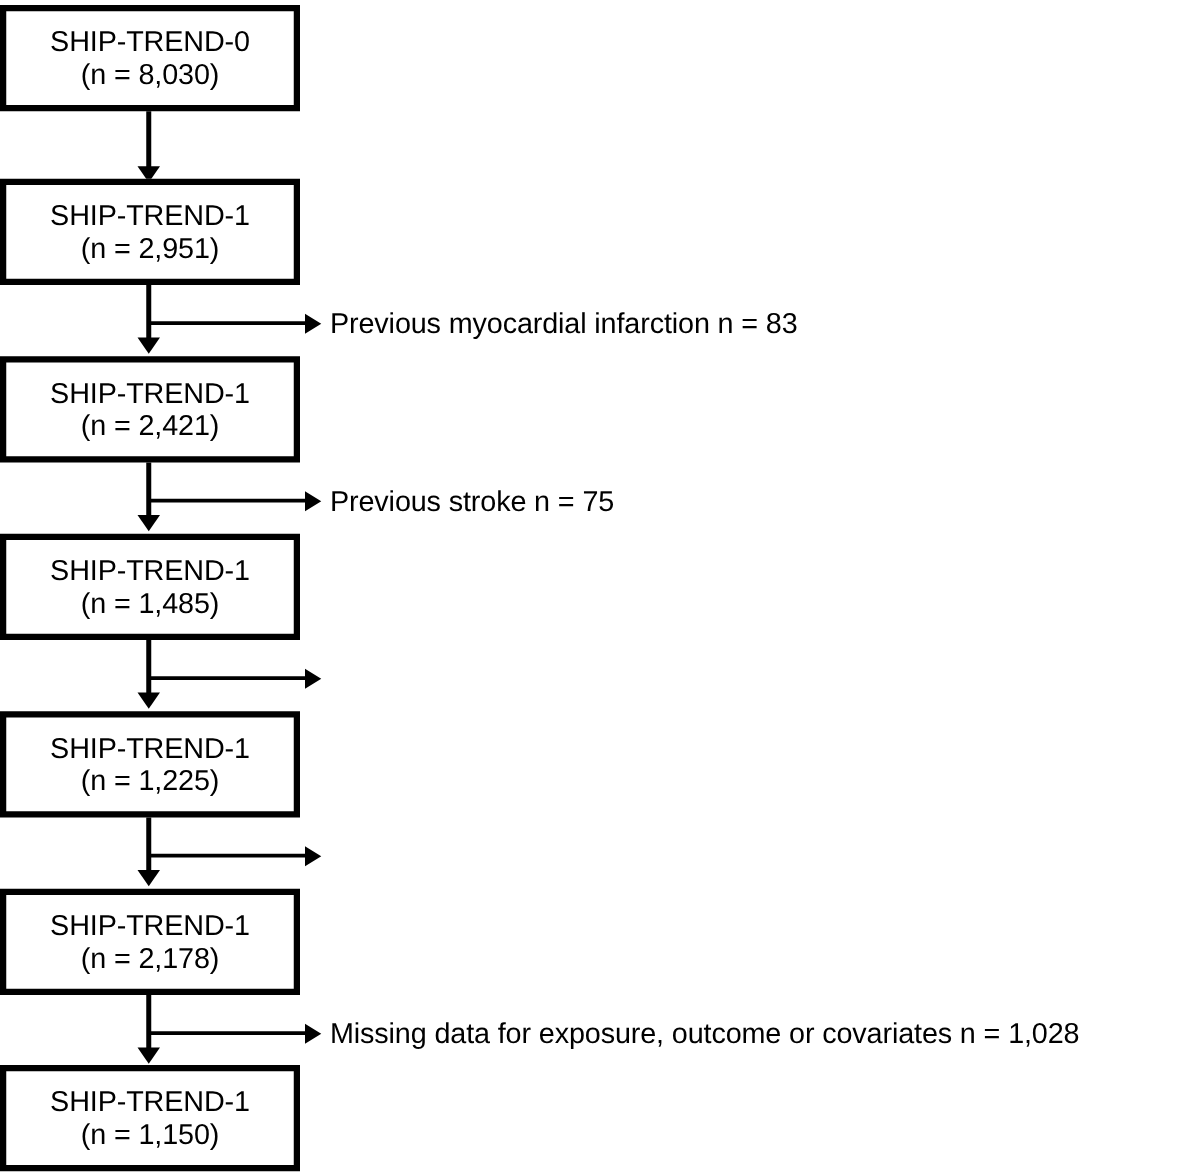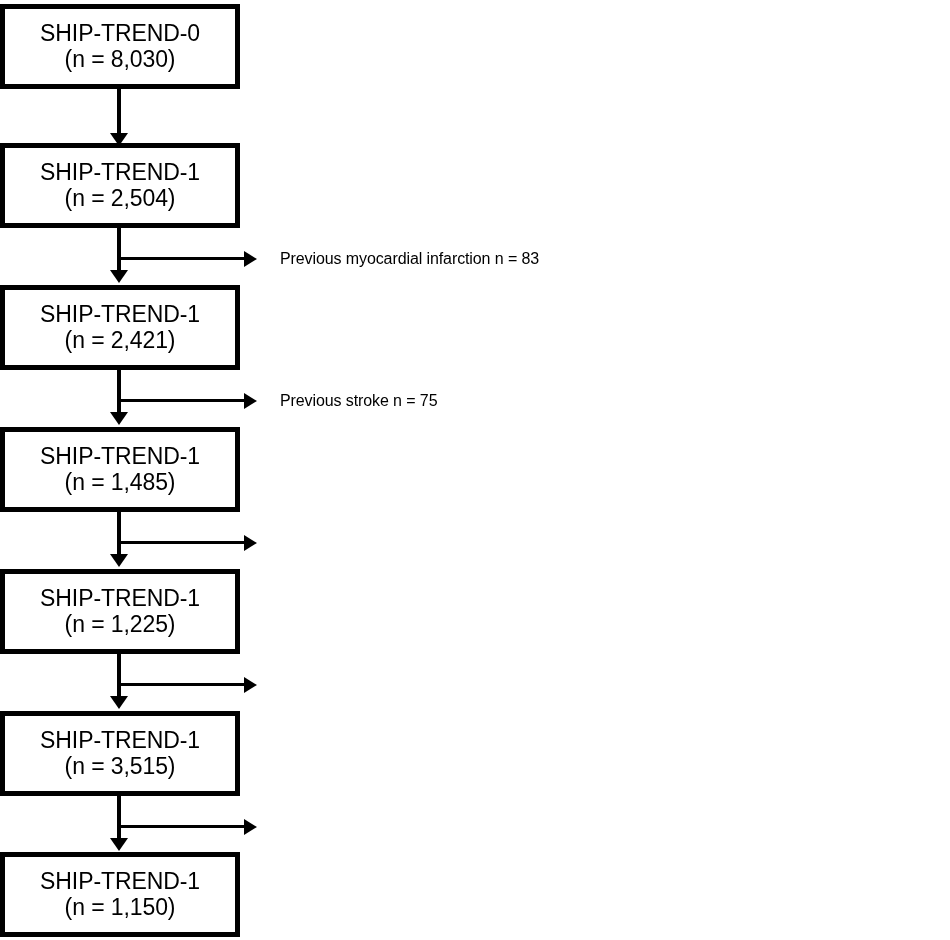--- a/index.html
+++ b/index.html
@@ -66,22 +66,22 @@
   .branch-head {
     position: absolute;
     width: 0;
     height: 0;
     border-top: 8px solid transparent;
     border-bottom: 8px solid transparent;
     border-left: 13px solid #000000;
   }
   .branch-label {
     position: absolute;
-    left: 280px;
-    font-size: 16px;
+    left: 264px;
+    font-size: 23px;
     white-space: nowrap;
     color: #000000;
     transform: translateY(-50%);
     letter-spacing: -0.1px;
   }
 </style>
 </head>
 <body>
 
 <div id="flowchart">
@@ -89,21 +89,21 @@
   <div class="node-box" style="top:4px;">
     <span class="node-line">SHIP-TREND-0</span>
     <span class="node-line">(n = 8,030)</span>
   </div>
 
   <div class="trunk" style="top:89px; height:47px;"></div>
   <div class="trunk-head" style="top:133px;"></div>
 
   <div class="node-box" style="top:143px;">
     <span class="node-line">SHIP-TREND-1</span>
-    <span class="node-line">(n = 2,504)</span>
+    <span class="node-line">(n = 2,951)</span>
   </div>
 
   <div class="trunk" style="top:228px; height:45px;"></div>
   <div class="trunk-head" style="top:270px;"></div>
   <div class="branch-line" style="top:257px; width:127px;"></div>
   <div class="branch-head" style="top:250.5px; left:244px;"></div>
   <div class="branch-label" style="top:259px;">Previous myocardial infarction n = 83</div>
 
   <div class="node-box" style="top:285px;">
     <span class="node-line">SHIP-TREND-1</span>
@@ -131,26 +131,27 @@
     <span class="node-line">(n = 1,225)</span>
   </div>
 
   <div class="trunk" style="top:654px; height:45px;"></div>
   <div class="trunk-head" style="top:696px;"></div>
   <div class="branch-line" style="top:683px; width:127px;"></div>
   <div class="branch-head" style="top:676.5px; left:244px;"></div>
 
   <div class="node-box" style="top:711px;">
     <span class="node-line">SHIP-TREND-1</span>
-    <span class="node-line">(n = 3,515)</span>
+    <span class="node-line">(n = 2,178)</span>
   </div>
 
   <div class="trunk" style="top:796px; height:45px;"></div>
   <div class="trunk-head" style="top:838px;"></div>
   <div class="branch-line" style="top:825px; width:127px;"></div>
   <div class="branch-head" style="top:818.5px; left:244px;"></div>
+  <div class="branch-label" style="top:827px;">Missing data for exposure, outcome or covariates n = 1,028</div>
 
   <div class="node-box" style="top:852px;">
     <span class="node-line">SHIP-TREND-1</span>
     <span class="node-line">(n = 1,150)</span>
   </div>
 
 </div>
 
 </body></html>

